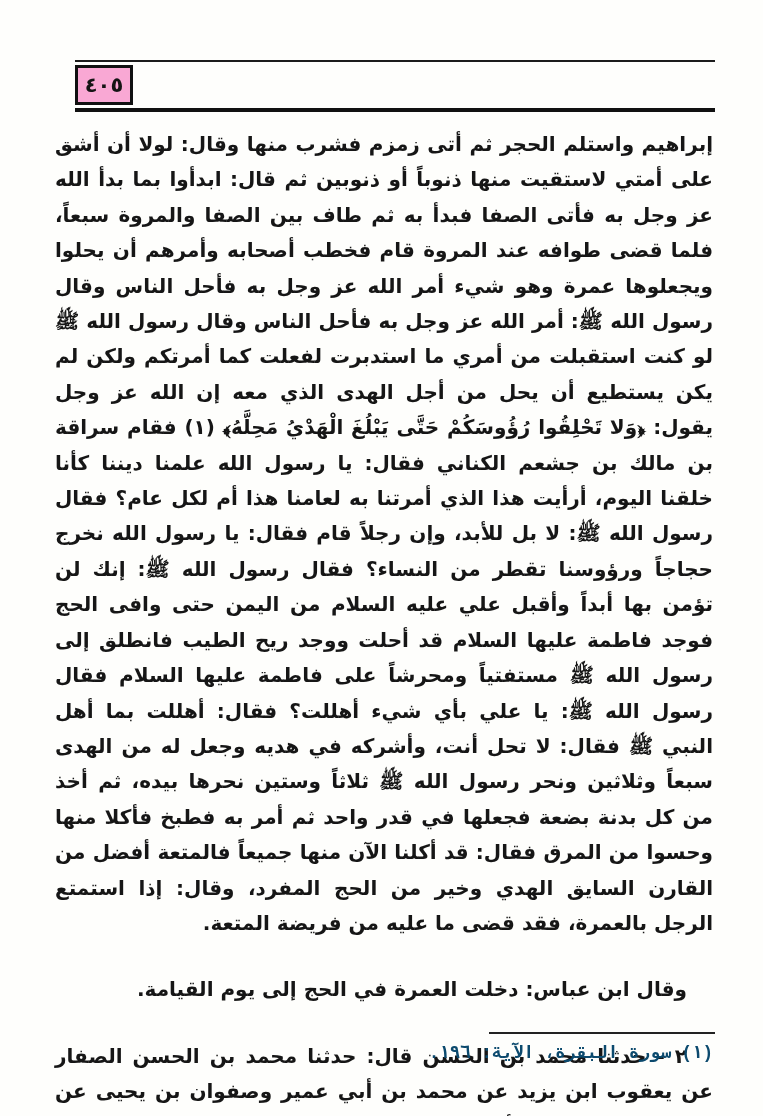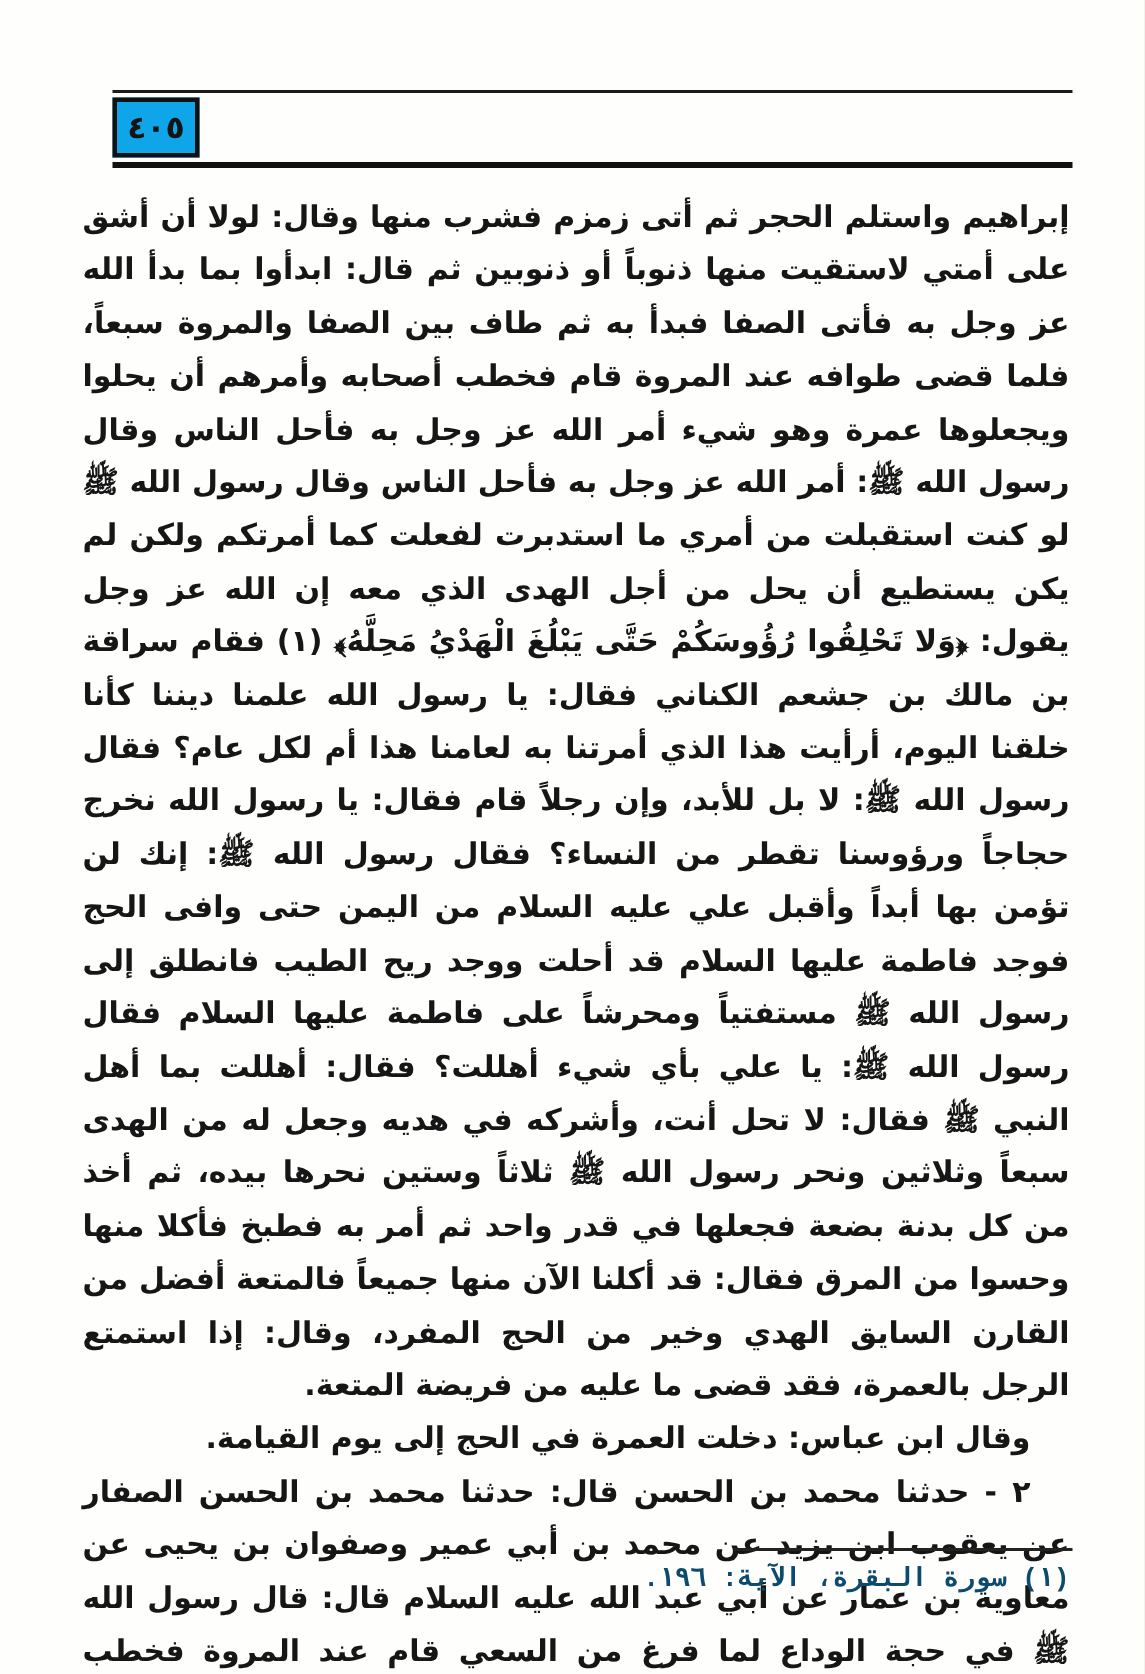--- a/index.html
+++ b/index.html
@@ -34,21 +34,21 @@
     top: 3px;
     bottom: 3px;
     width: 58px;
     border: 3px solid #111;
     box-sizing: border-box;
     display: flex;
     align-items: center;
     justify-content: center;
     font-size: 21px;
     font-weight: bold;
-    background: #0ea5e9;
+    background: #f9a8d4;
   }
   .header-title {
     position: absolute;
     left: 70px;
     right: 0;
     top: 0;
     bottom: 0;
     display: flex;
     align-items: center;
     justify-content: center;
@@ -64,21 +64,21 @@
     right: 50px;
     left: 55px;
     direction: rtl;
     text-align: justify;
     font-size: 20px;
     font-weight: bold;
     line-height: 35.4px;
     color: #161616;
   }
   .para { margin: 0; }
-  .para.indent { text-indent: 26px; }
+  .para.indent { text-indent: 26px; margin-top: 31px; }
   
   .footnote-sep {
     position: absolute;
     top: 1032px;
     right: 48px;
     width: 226px;
     border-top: 2px solid #222;
   }
   .footnote-text {
     position: absolute;

